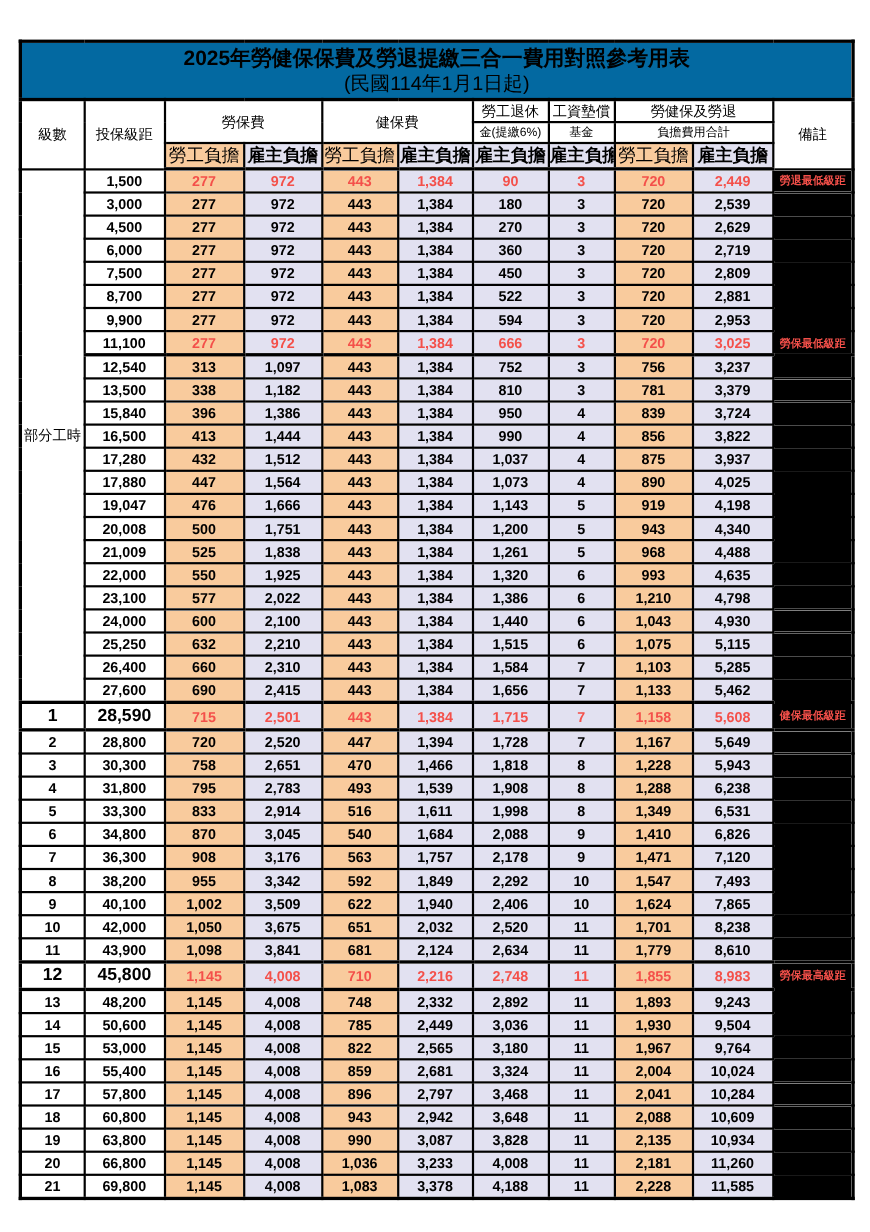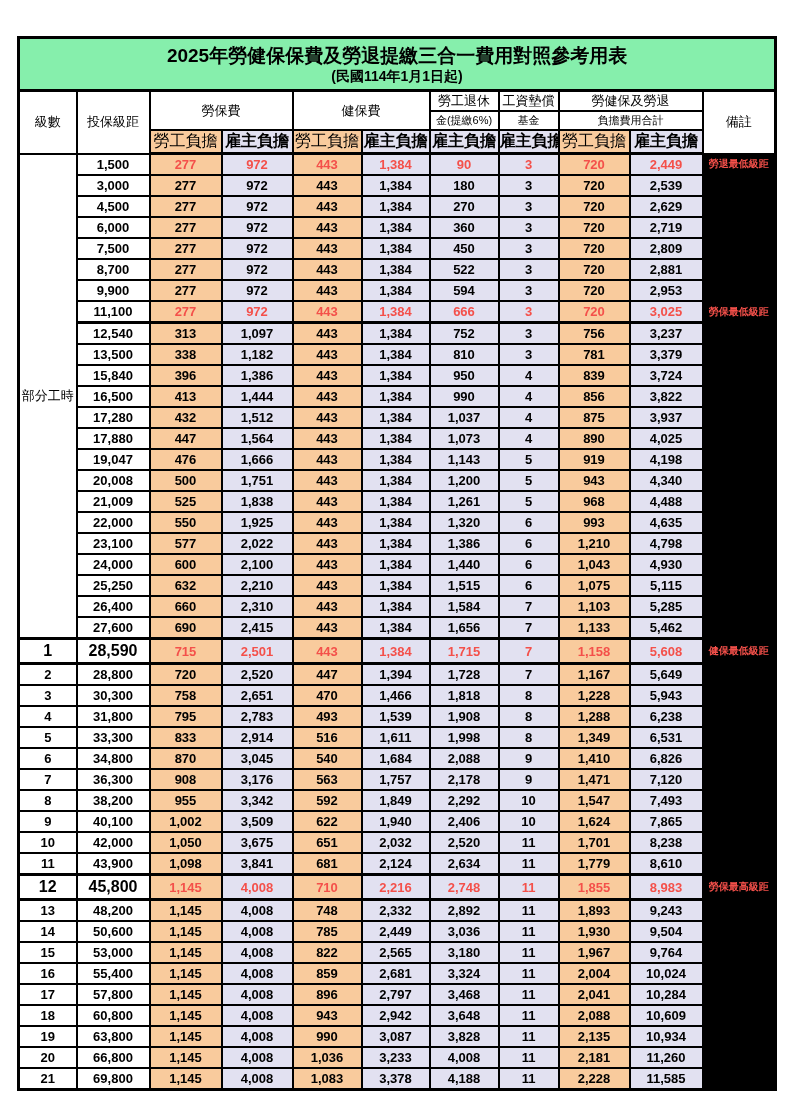--- a/index.html
+++ b/index.html
@@ -18,23 +18,23 @@
     width:760px;height:1042px;
     border-collapse:collapse;table-layout:fixed;
     border:3px solid var(--line);
   }
   th,td{
     border:2px solid var(--line);
     padding:0;text-align:center;vertical-align:middle;
     overflow:hidden;white-space:nowrap;
   }
   th{font-weight:normal;}
-  .titleblock{border-bottom:3px solid var(--line);height:50px;background:#86efac;}
+  .titleblock{border-bottom:3px solid var(--line);height:50px;background:#0369a1;}
   .t-title{font-size:19px;font-weight:bold;line-height:1.35;}
-  .t-sub{font-size:14px;font-weight:bold;line-height:1.1;}
+  .t-sub{font-size:18px;font-weight:normal;line-height:1.1;}
   tr.hA th{height:17px;font-size:13px;}
   tr.hB th{height:17px;font-size:11px;}
   tr.hC th{height:18px;font-size:16px;border-bottom:3px solid var(--line);}
   .big-hdr{font-size:13px;}
   .sub-o{background:var(--orange);}
   .sub-l{background:var(--lav);font-weight:bold;}
   tbody td{font-size:13px;font-weight:600;height:19px;}
   td.o{background:var(--orange);}
   td.l{background:var(--lav);}
   td.level{background:#fff;}

